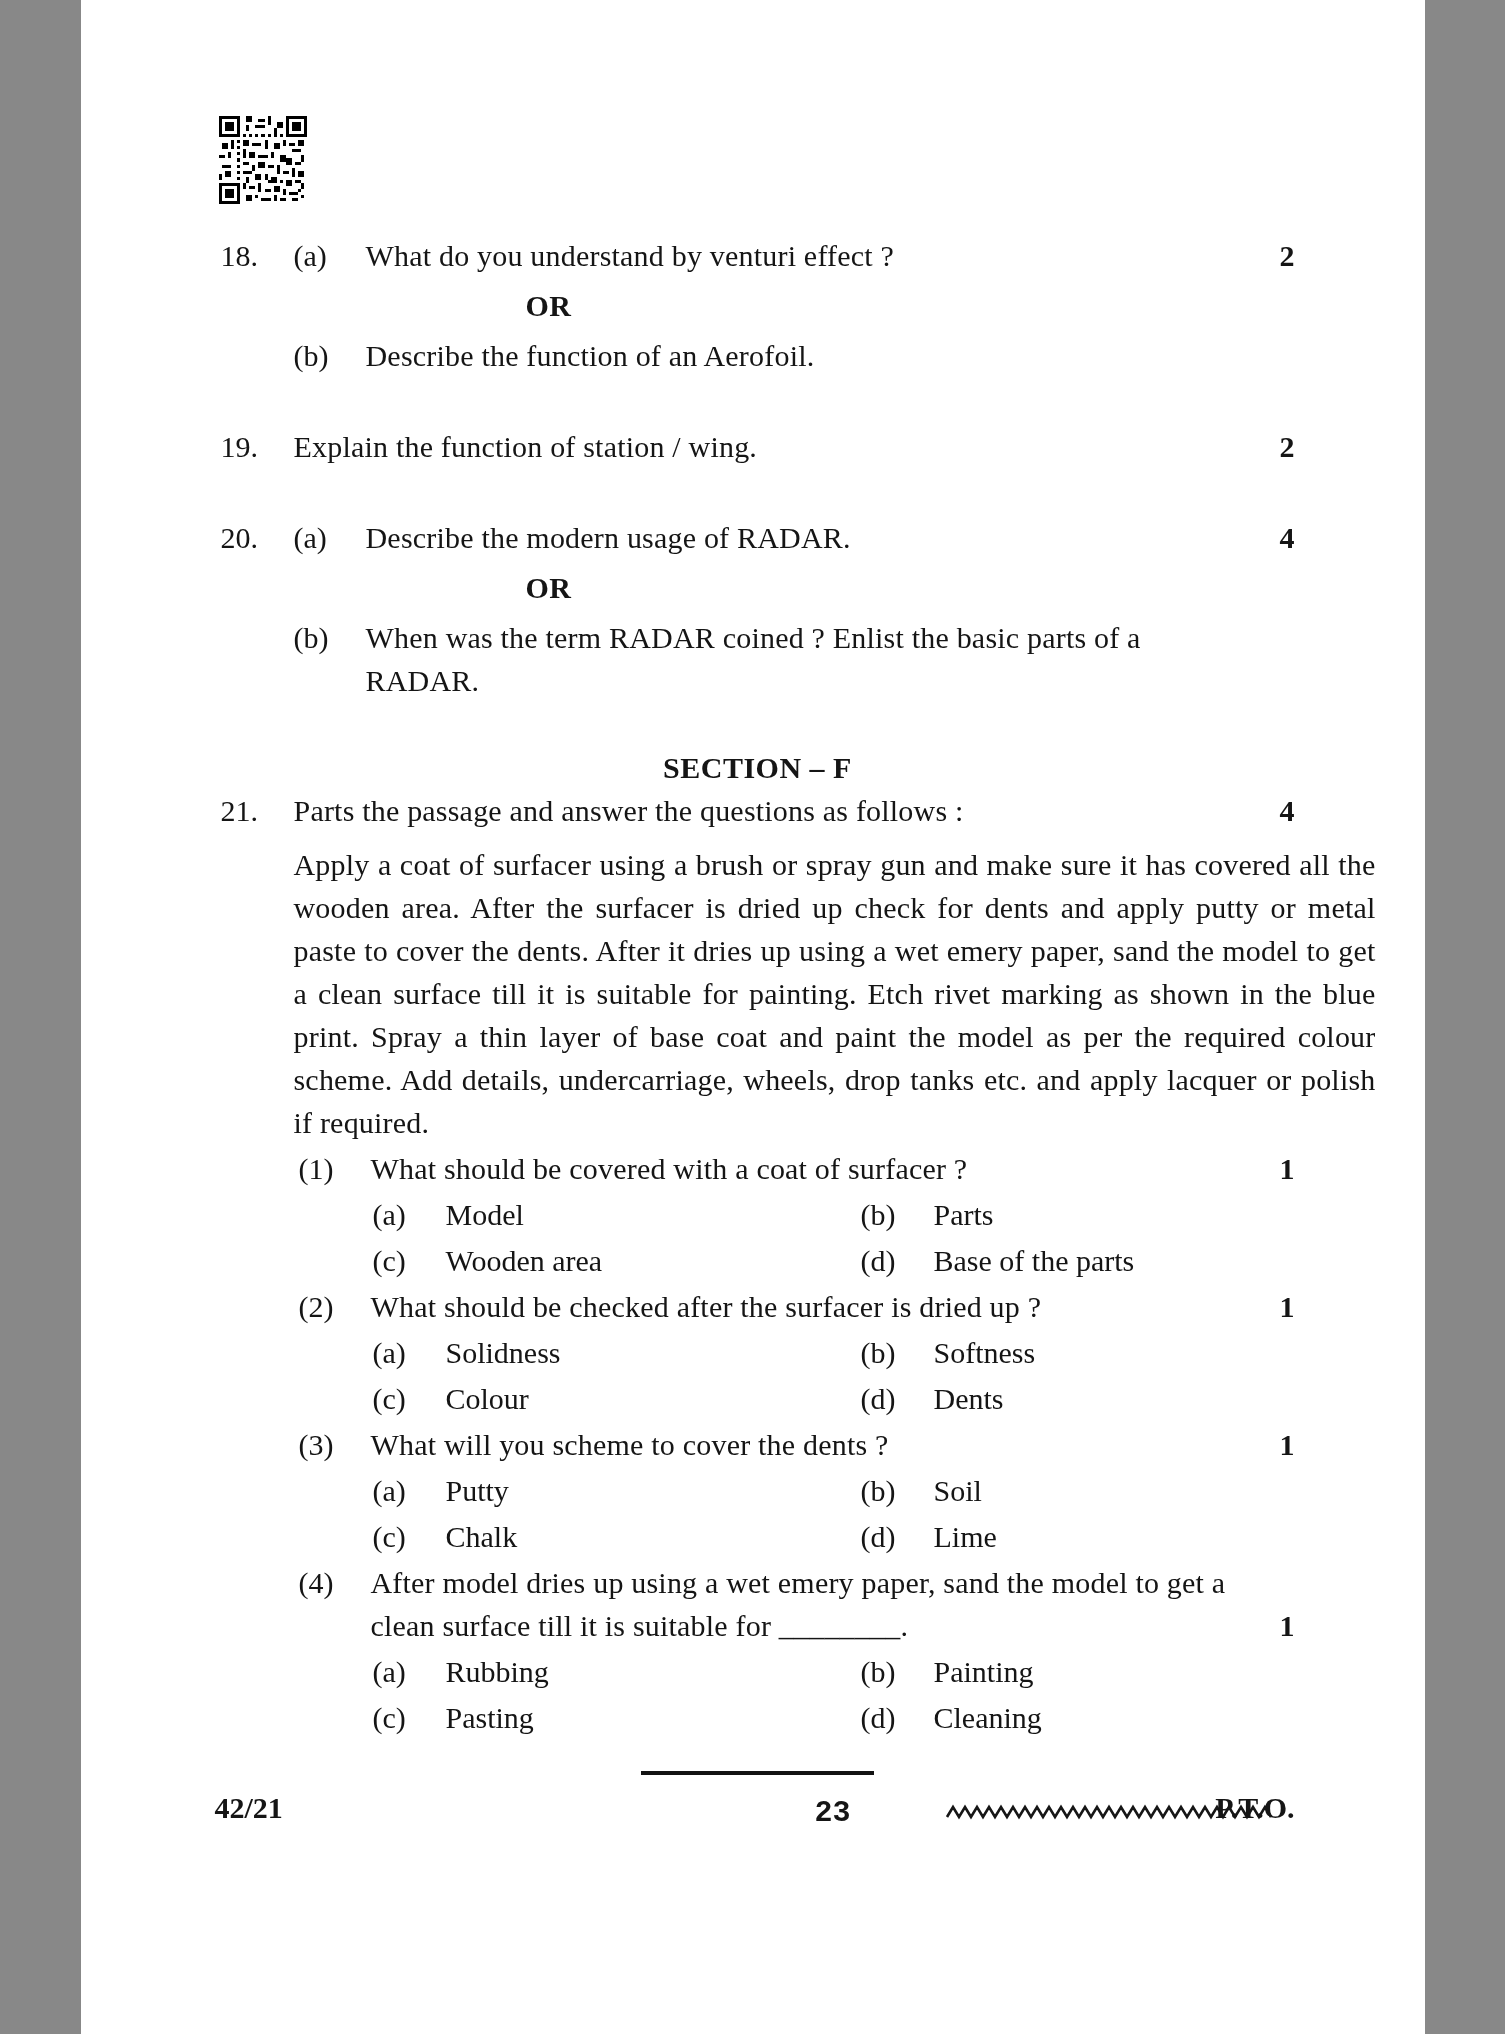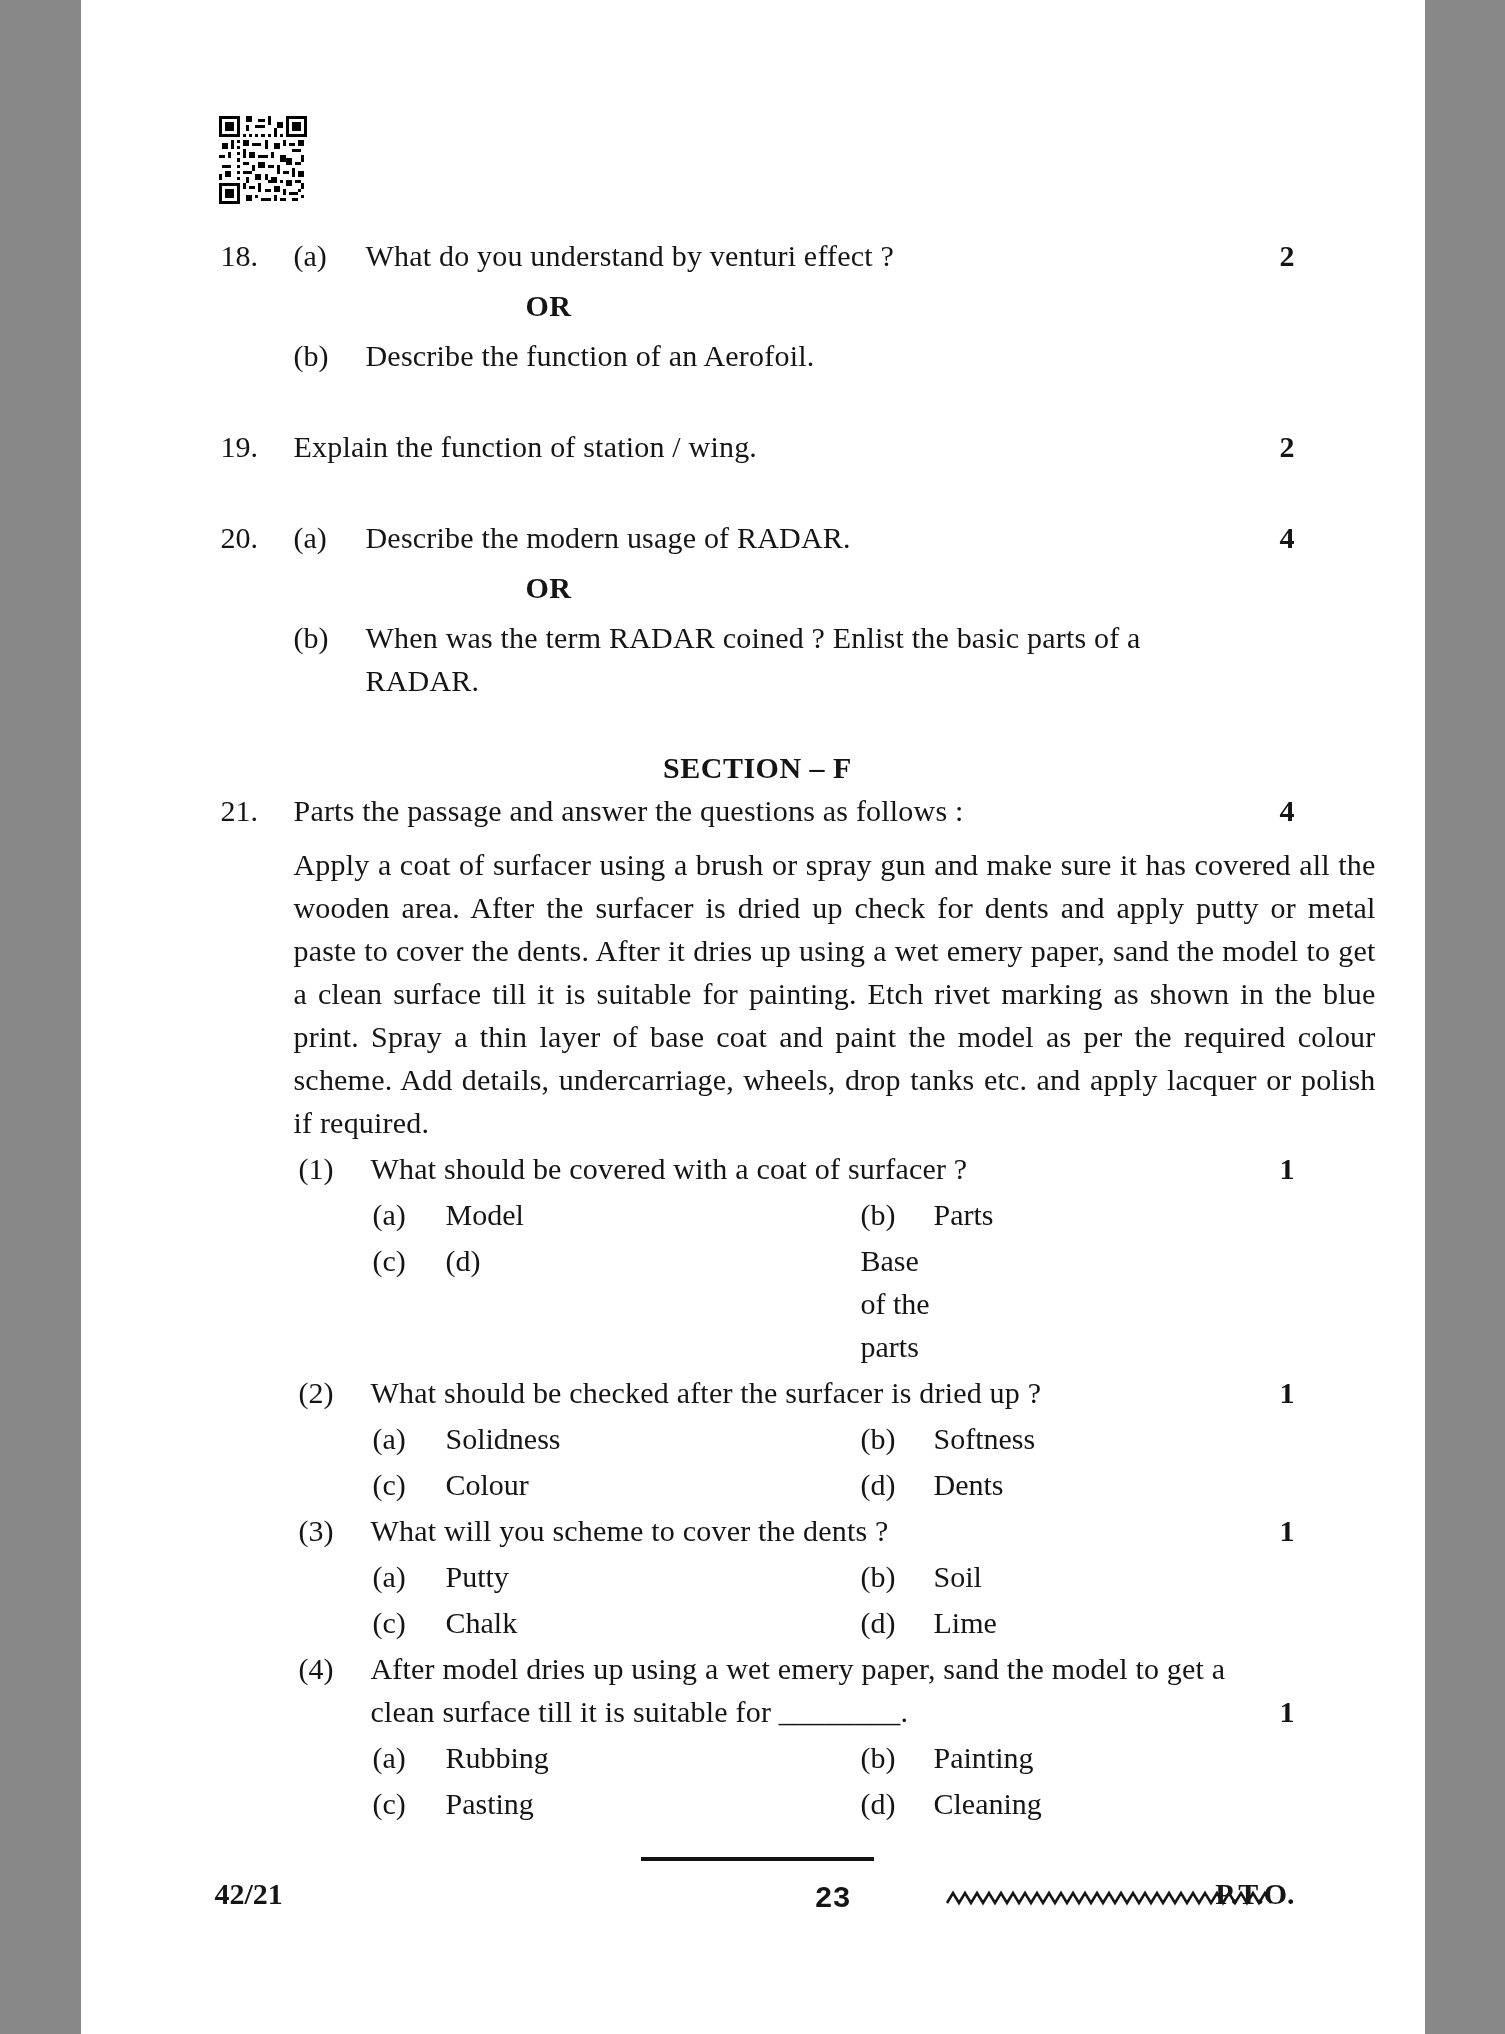--- a/index.html
+++ b/index.html
@@ -199,20 +199,21 @@
       <span class="marks">1</span>
     </div>
     <div class="optrow">
       <span>(a)</span>
       <span>Model</span>
       <span>(b)</span>
       <span>Parts</span>
     </div>
     <div class="optrow">
       <span>(c)</span>
+      <span>Wooden area</span>
       <span>(d)</span>
       <span>Base of the parts</span>
     </div>
 
     <div class="subq">
       <span>(2)</span>
       <span class="qtext">What should be checked after the surfacer is dried up ?</span>
       <span class="marks">1</span>
     </div>
     <div class="optrow">

